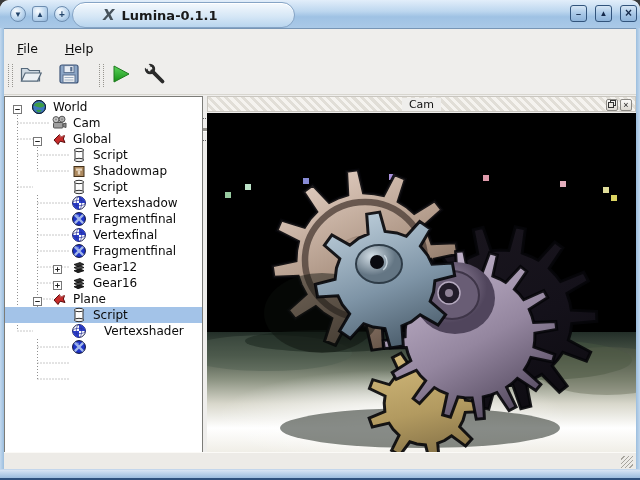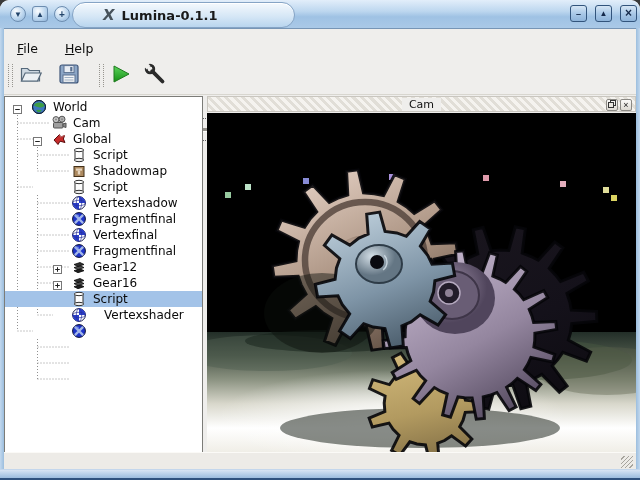--- a/index.html
+++ b/index.html
@@ -266,20 +266,31 @@
               <rect x="0.5" y="0.5" width="8" height="8" fill="#fff" stroke="#777"></rect>
               <line x1="2.2" y1="4.5" x2="6.8" y2="4.5" stroke="#222"></line>
               <line x1="4.5" y1="2.2" x2="4.5" y2="6.8" stroke="#222"></line>
             </svg></span>
           <span class="ticon" style="left:66px"><svg width="16" height="16" viewBox="0 0 16 16">
               <polygon points="3,11.7 9,9.7 13,11.7 7,13.7" fill="#1f1f1f" stroke="#0a0a0a" stroke-width="0.8"></polygon>
               <polygon points="3,8.6 9,6.6 13,8.6 7,10.6" fill="#4d4d4d" stroke="#0a0a0a" stroke-width="0.8"></polygon>
               <polygon points="3,5.5 9,3.5 13,5.5 7,7.5" fill="#303030" stroke="#0a0a0a" stroke-width="0.8"></polygon>
             </svg></span>
           <span class="tlabel" style="left:88px">Gear16</span>
+        </div>
+        <div class="trow">
+          <span class="texp" style="left:28px"><svg width="9" height="9" viewBox="0 0 9 9">
+              <rect x="0.5" y="0.5" width="8" height="8" fill="#fff" stroke="#777"></rect>
+              <line x1="2.2" y1="4.5" x2="6.8" y2="4.5" stroke="#222"></line>
+            </svg></span>
+          <span class="ticon" style="left:46px"><svg width="16" height="16" viewBox="0 0 16 16">
+              <path d="M3 9 L8.5 3.5 L9.5 6.2 L13.5 4.5 L12.4 8 L14 11.5 L9 10.2 L7 13.5 Z" fill="#c62b2b" stroke="#5a0d0d"></path>
+              <path d="M8.5 3.5 L9.5 6.2 L13.5 4.5" fill="none" stroke="#e88" stroke-width="0.7"></path>
+            </svg></span>
+          <span class="tlabel" style="left:68px">Plane</span>
         </div>
         <div class="trow sel">
           <span class="ticon" style="left:66px"><svg width="16" height="16" viewBox="0 0 16 16">
               <rect x="4" y="3" width="8" height="10" fill="#fdfdfd" stroke="#333"></rect>
               <ellipse cx="8" cy="3" rx="4.6" ry="1.7" fill="#fff" stroke="#333"></ellipse>
               <ellipse cx="8" cy="13" rx="4.6" ry="1.7" fill="#ececec" stroke="#333"></ellipse>
             </svg></span>
           <span class="tlabel" style="left:88px">Script</span>
         </div>
         <div class="trow">

